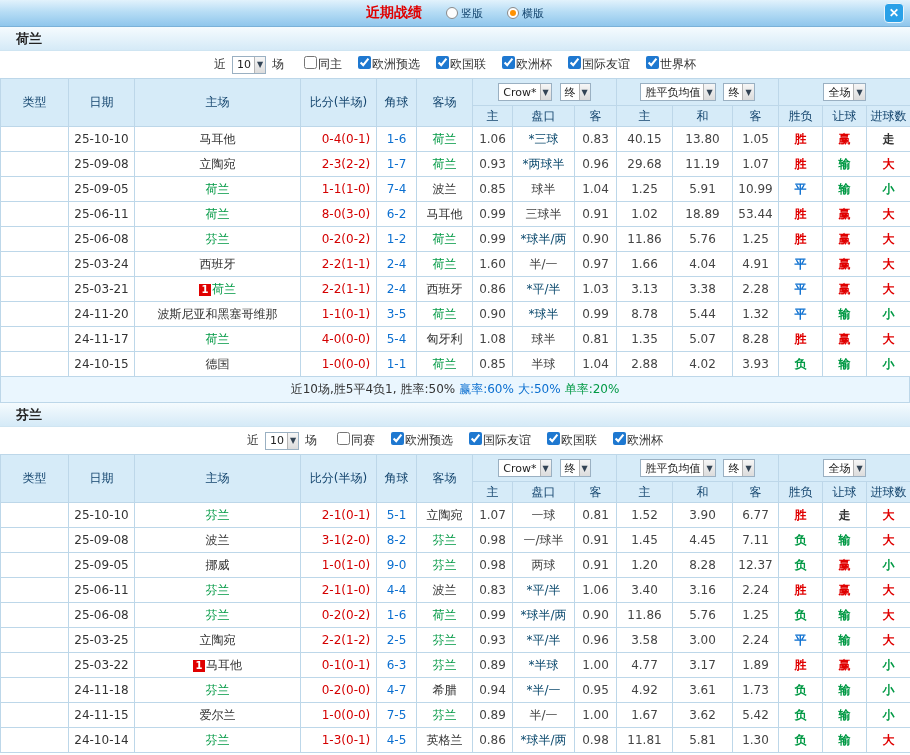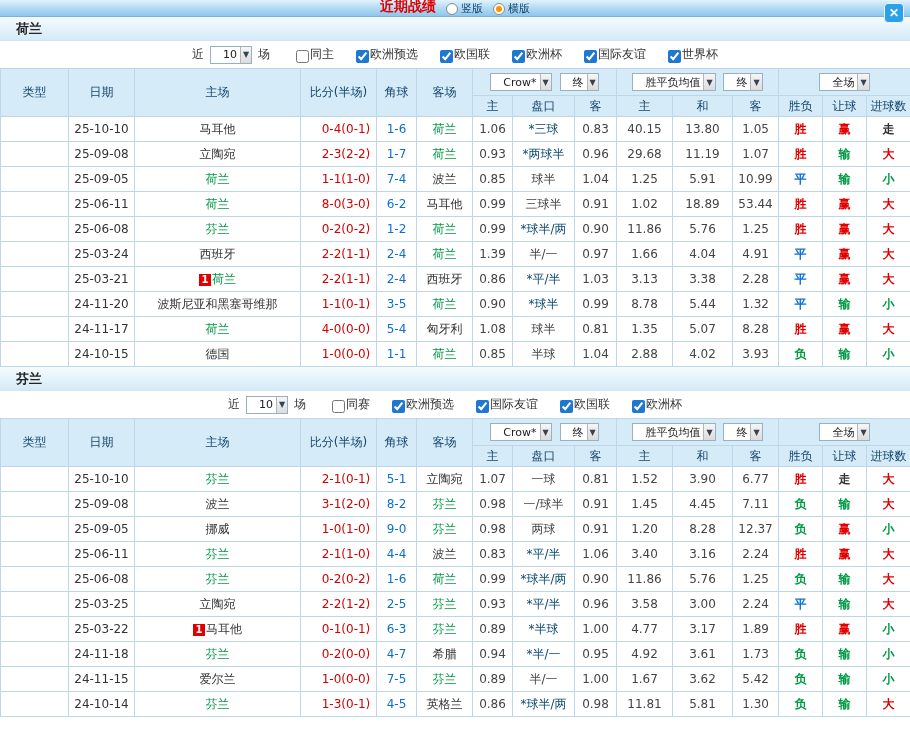--- a/index.html
+++ b/index.html
@@ -1,37 +1,37 @@
 <!DOCTYPE html>
 <html><head>
 <meta charset="utf-8">
 <style>
   * { box-sizing: border-box; }
   html,body { margin:0; padding:0; }
   body { width:910px; background:#fff; font-family:"DejaVu Sans","Liberation Sans",sans-serif; font-size:12px; color:#333; }
 
   
-  .topbar { position:relative; height:17px; background:linear-gradient(180deg,#e2f2fc 0%,#b7ddf5 45%,#8fc6ec 100%); border-bottom:1px solid #7ab1d8; display:flex; align-items:flex-end; justify-content:center; gap:10px; }
+  .topbar { position:relative; height:27px; background:linear-gradient(180deg,#e2f2fc 0%,#b7ddf5 45%,#8fc6ec 100%); border-bottom:1px solid #7ab1d8; display:flex; align-items:center; justify-content:center; gap:24px; }
   .title { color:#e00000; font-weight:bold; font-size:14px; }
   .radio { display:inline-flex; align-items:center; gap:3px; color:#14456e; cursor:pointer; font-size:11px; }
   .rc { width:12px; height:12px; border-radius:50%; background:#fdfdfd; border:1px solid #8a8a8a; position:relative; display:inline-block; }
   .rc.on::after { content:""; position:absolute; left:2px; top:2px; right:2px; bottom:2px; border-radius:50%; background:#ff9100; }
   .close { position:absolute; right:6px; top:3px; width:20px; height:20px; border:1px solid #eaf5fc; border-radius:4px; background:#2aa1e8; color:#fff; font-size:12px; font-weight:bold; line-height:17px; text-align:center; cursor:pointer; padding:0; }
 
   
   .secbar { height:24px; line-height:23px; padding-left:16px; background:linear-gradient(180deg,#f5fbfe,#d5eaf7); border-bottom:1px solid #cfe5f2; font-weight:bold; color:#222; font-size:13px; }
 
   
   .filterbar { height:27px; display:flex; align-items:center; justify-content:center; gap:4px; background:#fff; }
   .cbs { display:inline-flex; align-items:center; }
-  .cb { display:inline-flex; align-items:flex-end; gap:1px; margin-left:22px; cursor:pointer; }
+  .cb { display:inline-flex; align-items:flex-start; gap:1px; margin-left:16px; cursor:pointer; }
   .cb input { width:13px; height:13px; margin:0; accent-color:#1e78d0; }
 
   
-  .select { display:inline-flex; align-items:center; border:1px solid #9ab0c2; background:#fff; height:18px; padding-left:12px; font-size:11px; color:#222; cursor:pointer; margin:0 2px; vertical-align:middle; }
+  .select { display:inline-flex; align-items:center; border:1px solid #9ab0c2; background:#fff; height:18px; padding-left:4px; font-size:11px; color:#222; cursor:pointer; margin:0 2px; vertical-align:middle; }
   .select .arr { margin-left:3px; height:100%; display:flex; align-items:center; padding:0 2px; font-size:8px; color:#345; background:linear-gradient(#f6f6f6,#dcdcdc); border-left:1px solid #b5b5b5; }
 
   
   table.stats { width:910px; border-collapse:collapse; table-layout:fixed; }
   .stats th, .stats td { border:1px solid #bdd7e9; text-align:center; padding:0 1px; white-space:nowrap; overflow:hidden; }
   .stats thead th { background:#d6ebf8; color:#14456e; font-weight:normal; font-size:12px; }
   .stats thead tr:nth-child(1) th { height:27px; }
   .stats thead tr:nth-child(2) th { height:21px; }
   .stats tbody td { height:25px; background:#fff; }
 
@@ -260,21 +260,21 @@
           <td class="res r">赢</td>
           <td class="res r">大</td>
         </tr>
         <tr>
           <td class="type t-nations">欧国联</td>
           <td class="date">25-03-24</td>
           <td class="team"><span class="">西班牙</span></td>
           <td class="score">2-2(1-1)</td>
           <td class="corner">2-4</td>
           <td class="team"><span class="green">荷兰</span></td>
-          <td class="odds">1.39</td>
+          <td class="odds">1.60</td>
           <td class="odds">半/一</td>
           <td class="odds">0.97</td>
           <td class="avg">1.66</td>
           <td class="avg">4.04</td>
           <td class="avg">4.91</td>
           <td class="res b">平</td>
           <td class="res r">赢</td>
           <td class="res r">大</td>
         </tr>
         <tr>
@@ -340,20 +340,27 @@
           <td class="odds">1.04</td>
           <td class="avg">2.88</td>
           <td class="avg">4.02</td>
           <td class="avg">3.93</td>
           <td class="res g">负</td>
           <td class="res g">输</td>
           <td class="res g">小</td>
         </tr>
       </tbody>
   </table>
+  <div class="summary" id="summary-0">
+      <span class="sum k">近10场,胜5平4负1, </span>
+      <span class="sum k">胜率:50% </span>
+      <span class="sum b">赢率:60% </span>
+      <span class="sum b">大:50% </span>
+      <span class="sum g">单率:20%</span>
+    </div>
 </section>
 
 <section>
   <div class="secbar">
     <span>芬兰</span>
   </div>
   <div class="filterbar">
     <span>近</span>
     <span class="select">
         <span>10</span>

